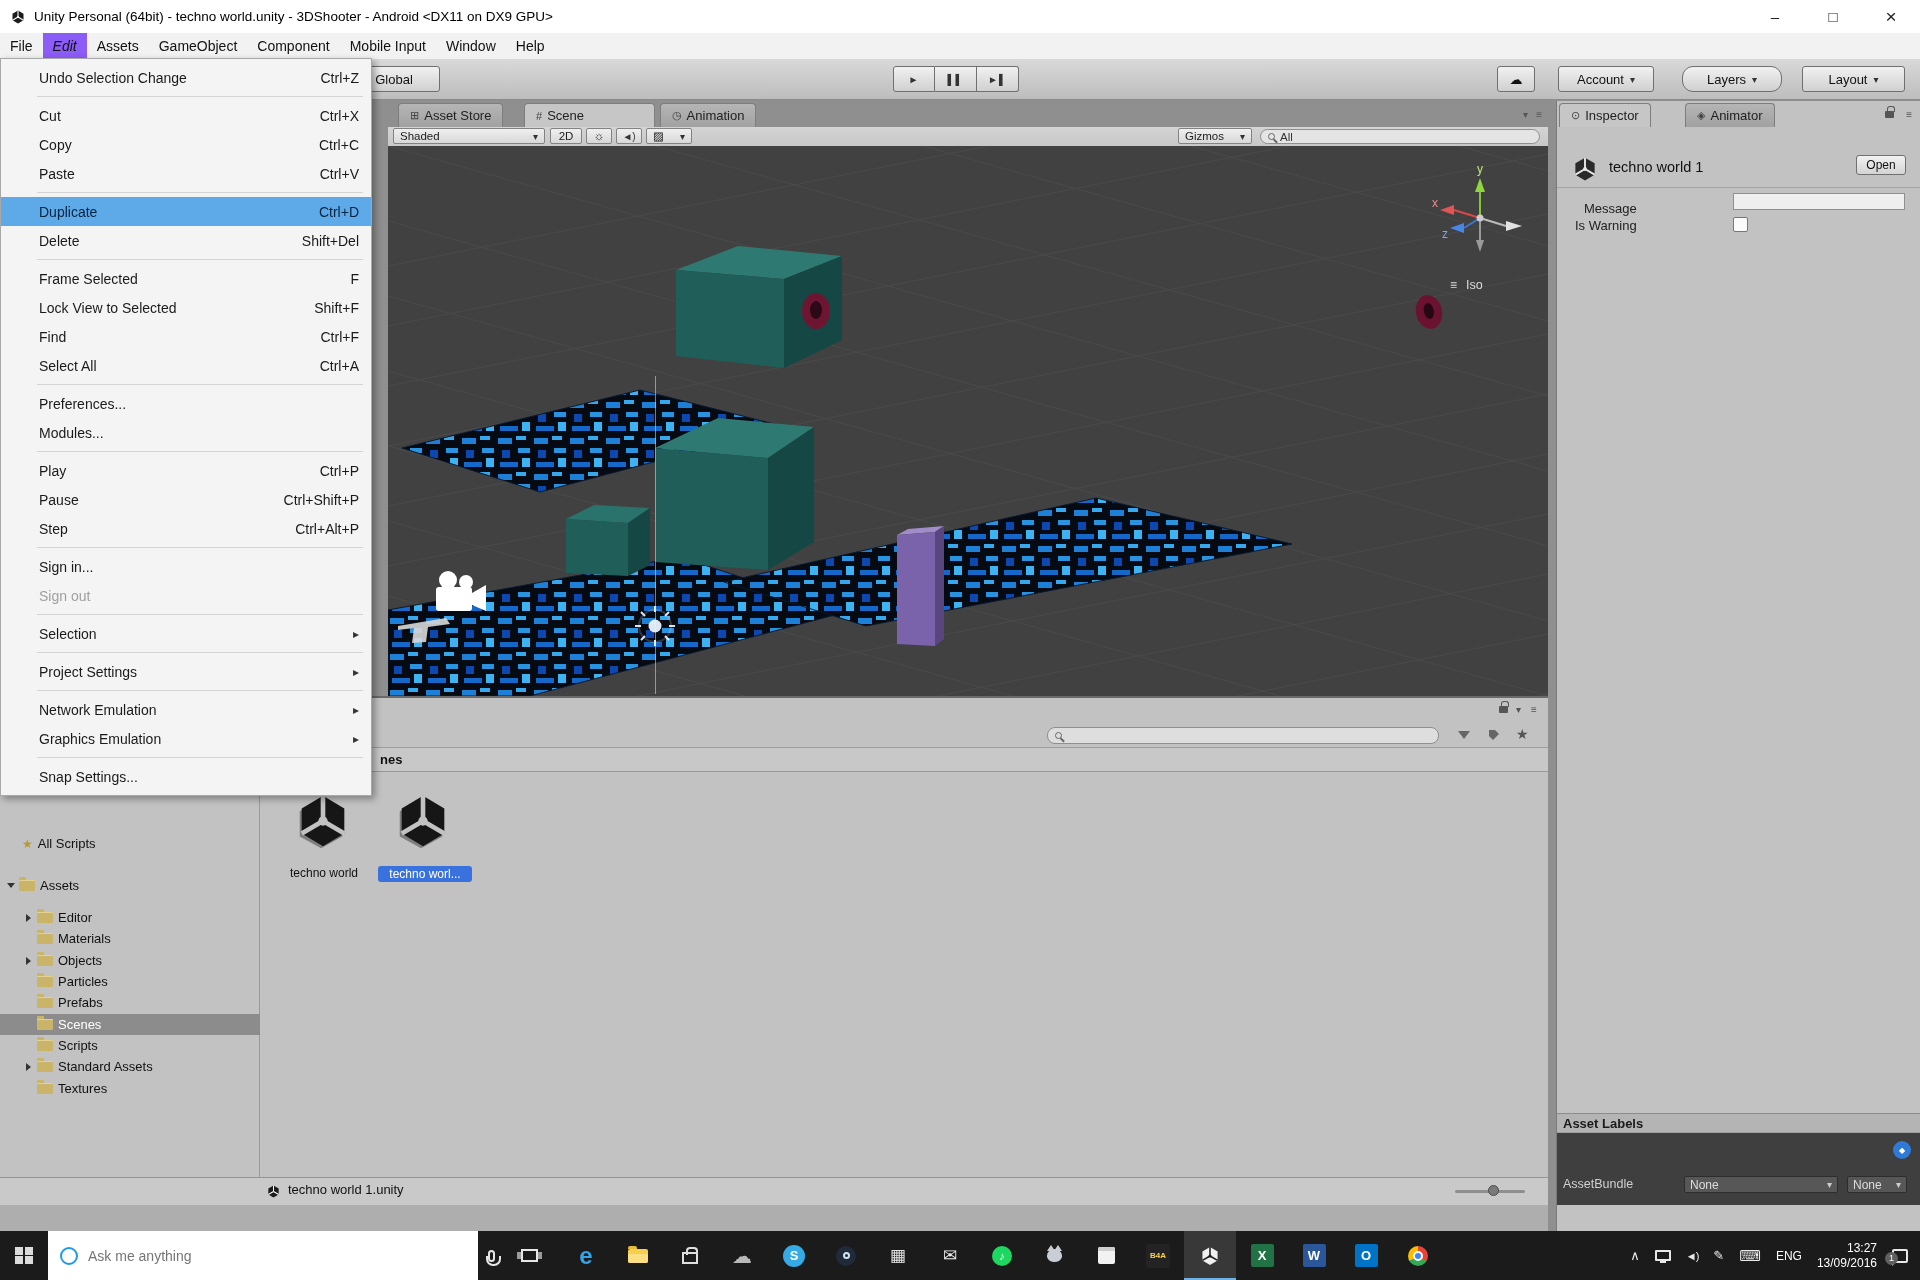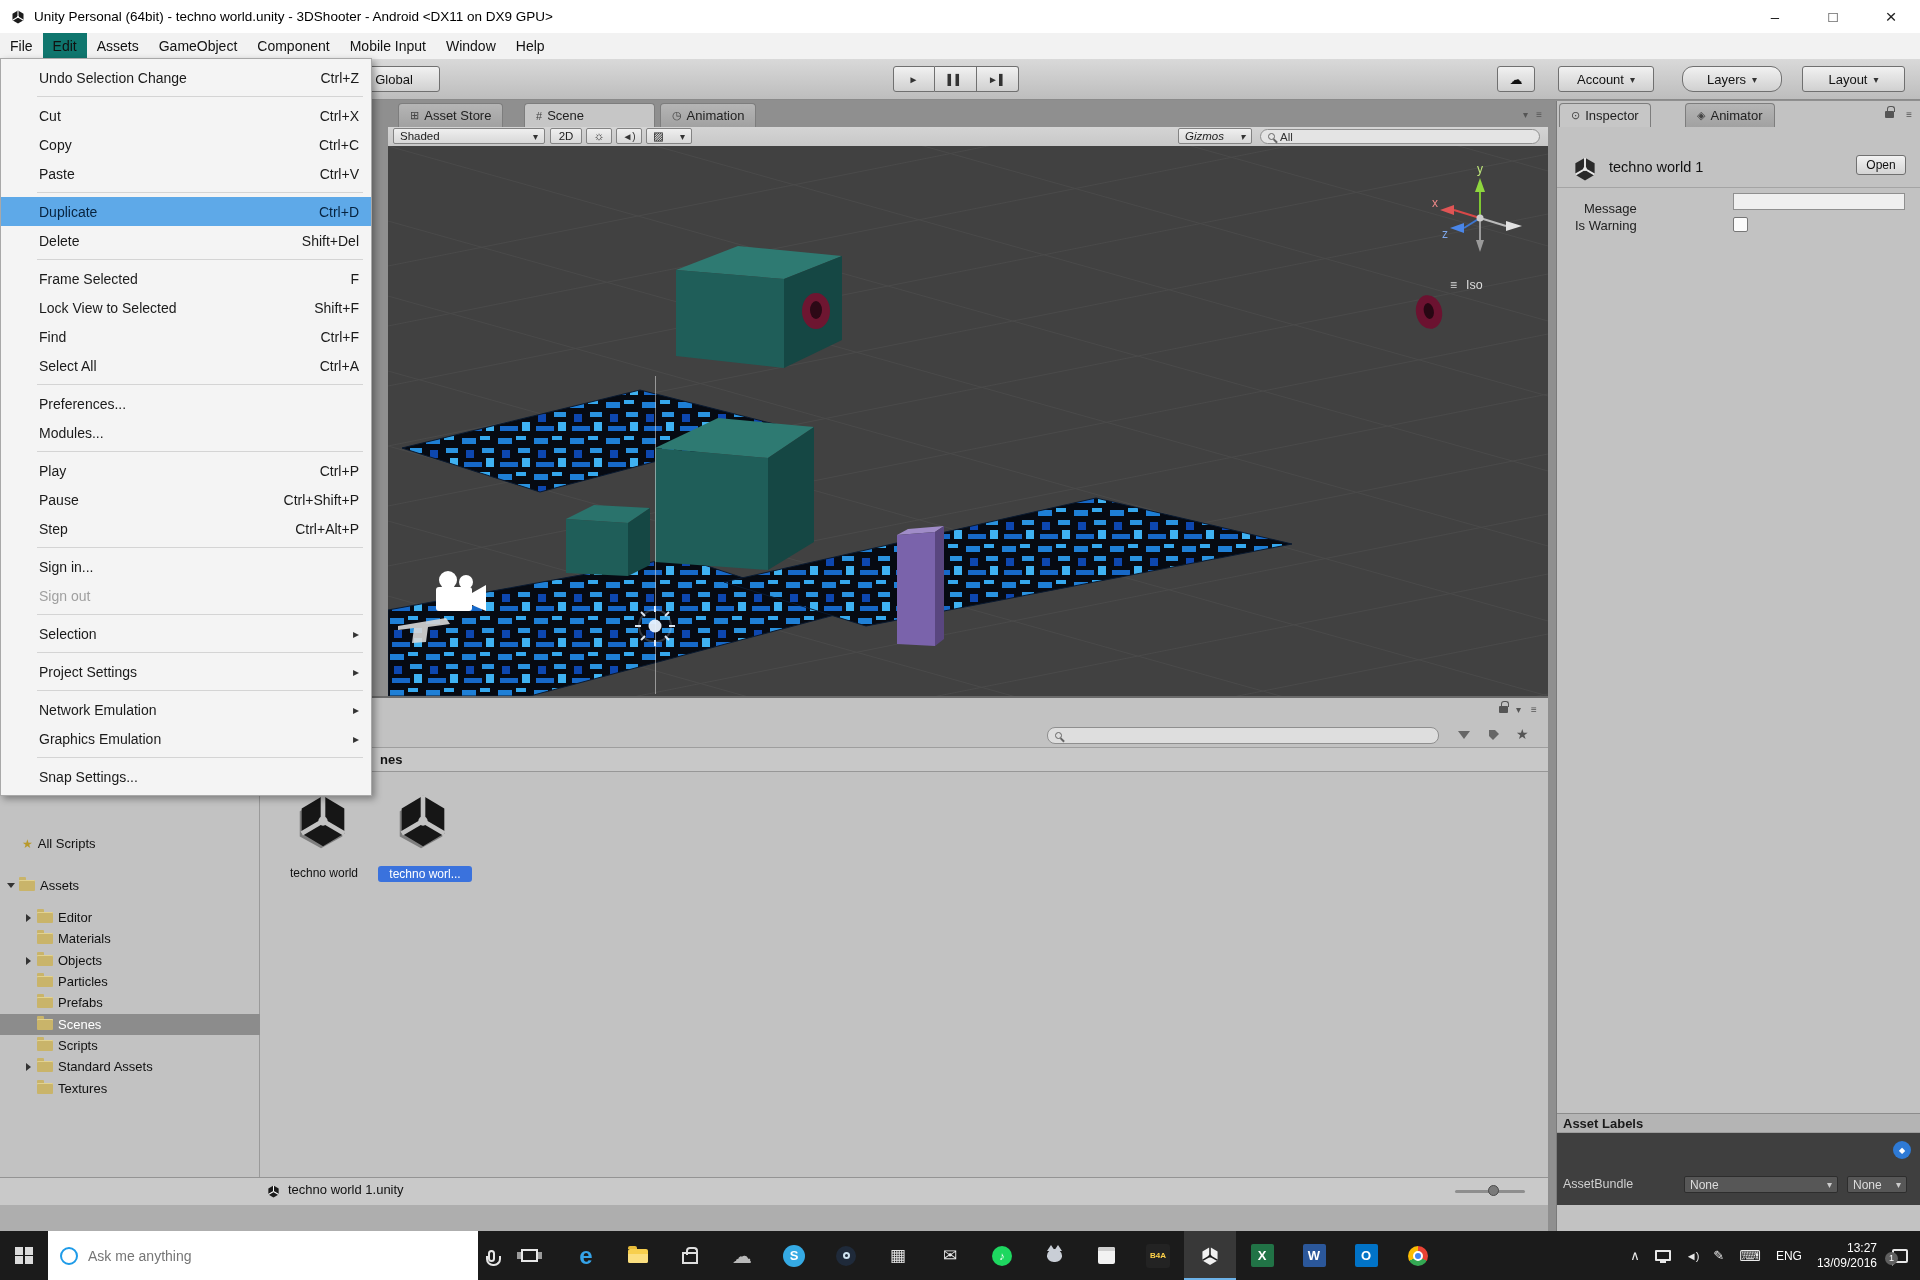--- a/index.html
+++ b/index.html
@@ -9,21 +9,21 @@
   
   #titlebar{position:absolute;top:0;left:0;width:1920px;height:33px;background:#ffffff;display:flex;align-items:center;z-index:500;}
   #titlebar .ttext{font-size:13.5px;color:#000;margin-left:8px;}
   #titlebar .ticon{margin-left:10px;display:flex;}
   .wctrl{position:absolute;top:0;height:33px;width:58px;display:flex;align-items:center;justify-content:center;font-size:15px;color:#222;}
   #btn-min{right:116px;} #btn-max{right:58px;} #btn-close{right:0;font-size:19px;}
 
   
   #menubar{position:absolute;top:33px;left:0;width:1920px;height:26px;background:#f2f2f2;display:flex;align-items:flex-end;z-index:400;}
   .mb{padding:0 10px;font-size:14px;height:26px;line-height:26px;color:#111;}
-  .mb.active{background:#0f766e;}
+  .mb.active{background:#8b5cf6;font-style:italic;}
 
   
   #toolbar{position:absolute;top:59px;left:0;width:1920px;height:41px;background:linear-gradient(#d9d9d9,#bdbdbd);border-bottom:1px solid #8a8a8a;}
   .tbtn{position:absolute;top:7px;height:26px;background:linear-gradient(#f1f1f1,#d0d0d0);border:1px solid #707070;border-radius:3px;display:flex;align-items:center;justify-content:center;font-size:13px;color:#111;gap:6px;}
   #transport{position:absolute;left:893px;top:7px;display:flex;}
   .tpb{width:42px;height:26px;background:linear-gradient(#f1f1f1,#d0d0d0);border:1px solid #707070;border-left:none;display:flex;align-items:center;justify-content:center;font-size:10px;color:#333;letter-spacing:1px;}
   .tpb:first-child{border-left:1px solid #707070;border-radius:3px 0 0 3px;}
   .tpb:last-child{border-radius:0 3px 3px 0;}
   .caret{font-size:10px;color:#333;}
 
@@ -220,21 +220,21 @@
   <div class="stb center" style="left:198px;width:26px;">
       <span class="sunb">☼</span>
     </div>
   <div class="stb center" style="left:228px;width:26px;">
       <span style="font-size:10px;color:#333;">◄)</span>
     </div>
   <div class="stb" style="left:258px;width:46px;justify-content:space-between;">
       <span>▨</span>
       <span class="caret">▾</span>
     </div>
-  <div class="stb" style="left:790px;width:74px;justify-content:space-between;font-style:italic;">
+  <div class="stb" style="left:790px;width:74px;justify-content:space-between;">
       <span>Gizmos</span>
       <span class="caret">▾</span>
     </div>
   <div id="scene-search">
       <span class="mag"></span>
       <span>All</span>
     </div>
 </div>
 
 <div id="viewport">

